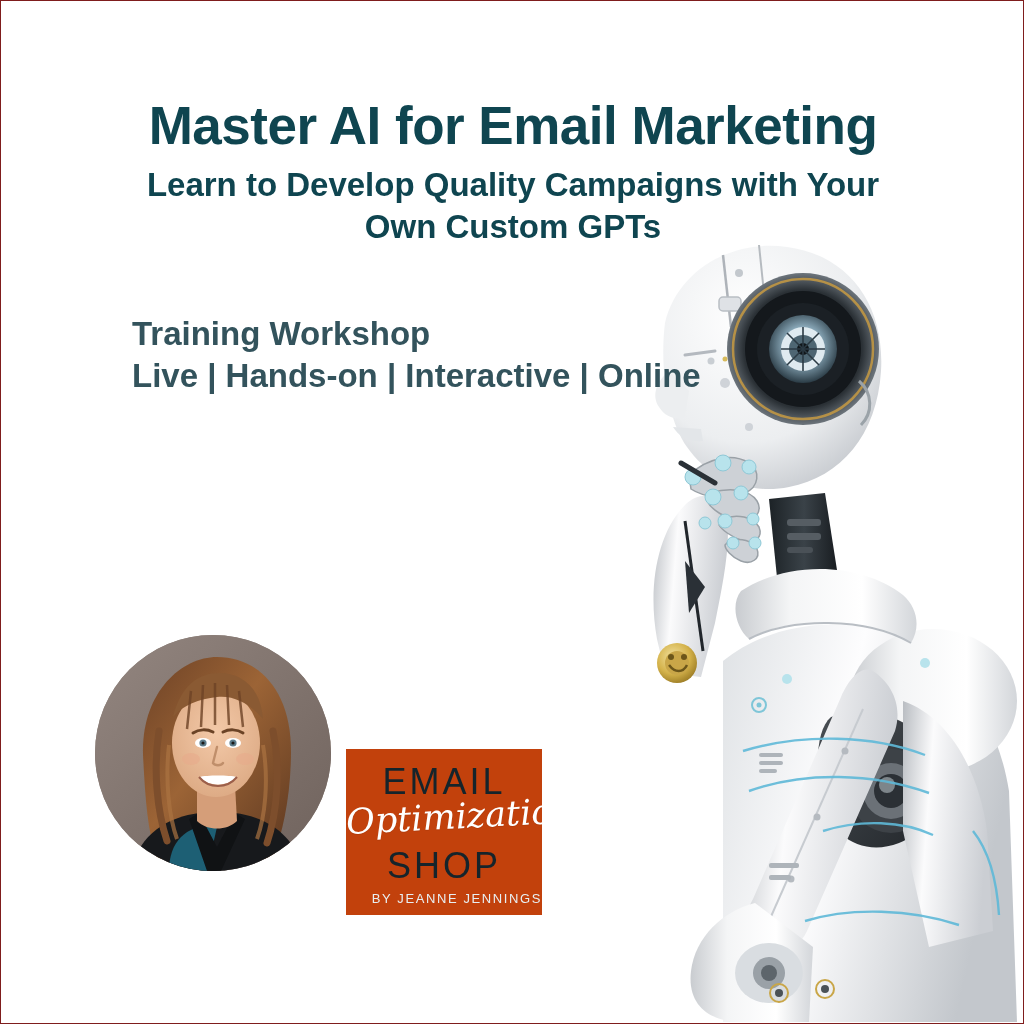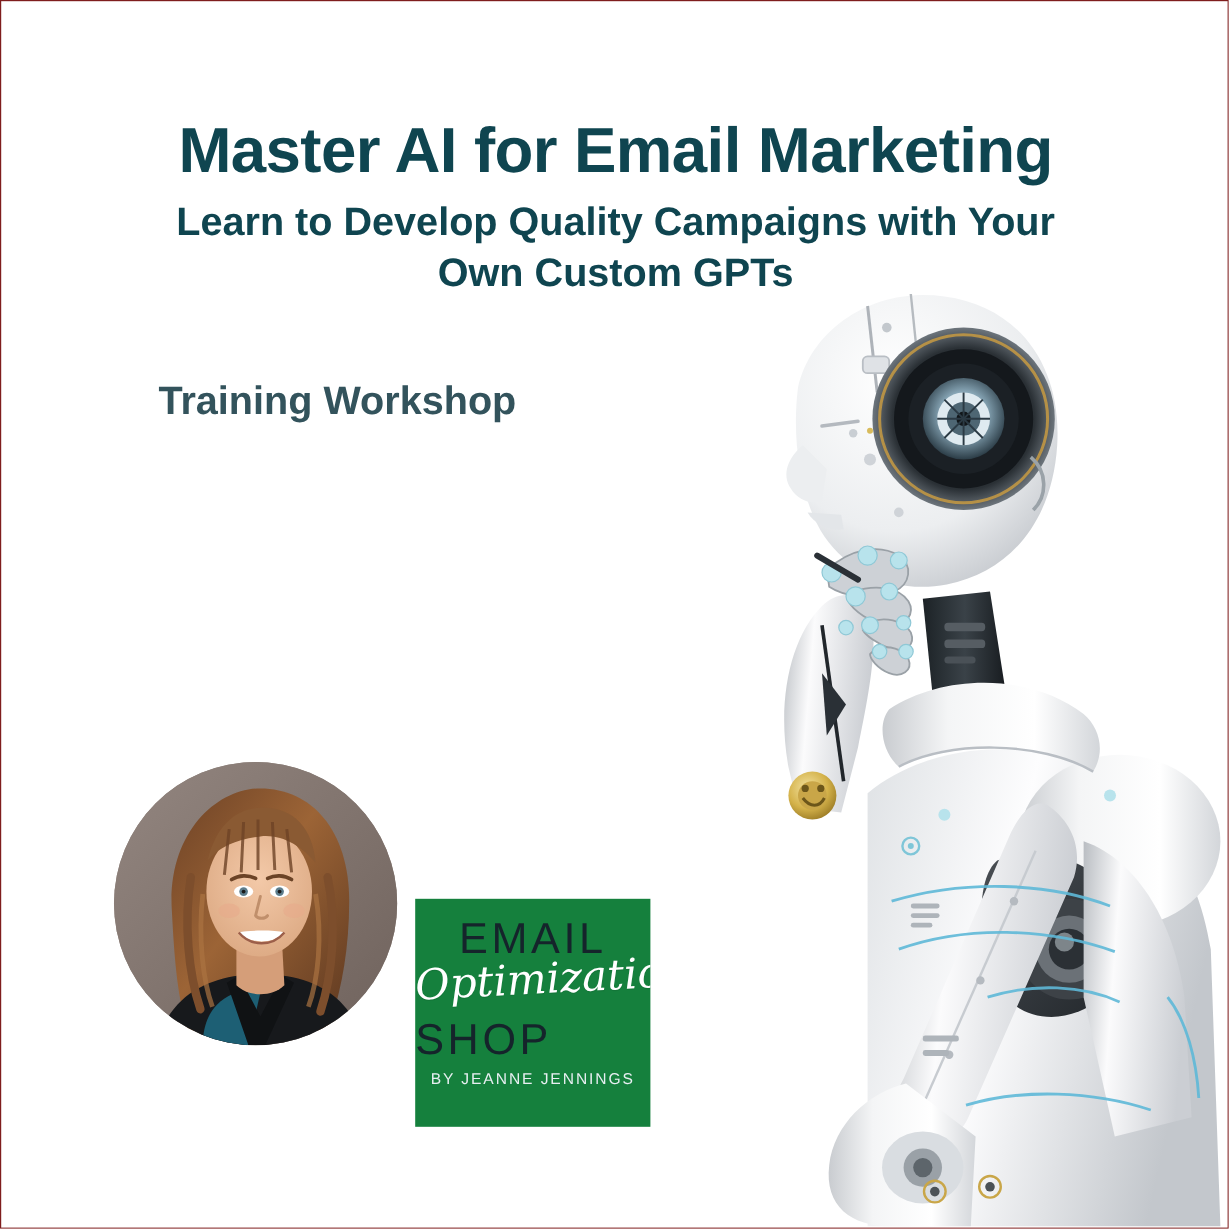--- a/index.html
+++ b/index.html
@@ -95,22 +95,22 @@
     background: #8d8079;
   }
   .hs-svg { display: block; width: 100%; height: 100%; }
 
   
   .logo {
     position: absolute;
     left: 345px;
     top: 748px;
     width: 196px;
-    height: 190px;
-    background: #15803d;
+    height: 166px;
+    background: #c2410c;
     z-index: 8;
     overflow: hidden;
   }
   .logo-email {
     position: absolute;
     top: 12px;
     left: 0;
     width: 100%;
     text-align: center;
     font-family: "Liberation Sans", sans-serif;
@@ -131,32 +131,33 @@
     color: #ffffff;
     transform: rotate(-3deg);
     text-shadow: 0 1px 0 rgba(0,0,0,0.08);
     white-space: nowrap;
   }
   .logo-shop {
     position: absolute;
     top: 96px;
     left: 0;
     width: 100%;
+    text-align: center;
     font-family: "Liberation Sans", sans-serif;
     font-size: 36px;
     font-weight: 300;
     letter-spacing: 3px;
     color: #15242b;
   }
   .logo-by {
     position: absolute;
     top: 142px;
     left: 0;
     width: 100%;
-    text-align: center;
+    text-align: right;
     font-family: "Liberation Sans", sans-serif;
     font-size: 13px;
     font-weight: normal;
     letter-spacing: 1.6px;
     color: #e8eff2;
   }
 
   
   .robot {
     position: absolute;
@@ -349,20 +350,21 @@
   </div>
 
   <div class="headline-block">
     <h1 class="headline">Master AI for Email Marketing</h1>
     <p class="subtitle">Learn to Develop Quality Campaigns with Your Own Custom GPTs</p>
   </div>
 
   <div class="copy">
     <div class="copy-group">
       <div class="copy-line">Training Workshop</div>
+      <div class="copy-line">Live | Hands-on | Interactive | Online</div>
     </div>
   </div>
 
   <div class="headshot">
     <svg class="hs-svg" viewBox="0 0 236 236" xmlns="http://www.w3.org/2000/svg" aria-hidden="true">
       <defs>
         <linearGradient id="bgG" x1="0" y1="0" x2="1" y2="1">
           <stop offset="0%" stop-color="#938680"></stop>
           <stop offset="100%" stop-color="#6f625c"></stop>
         </linearGradient>

